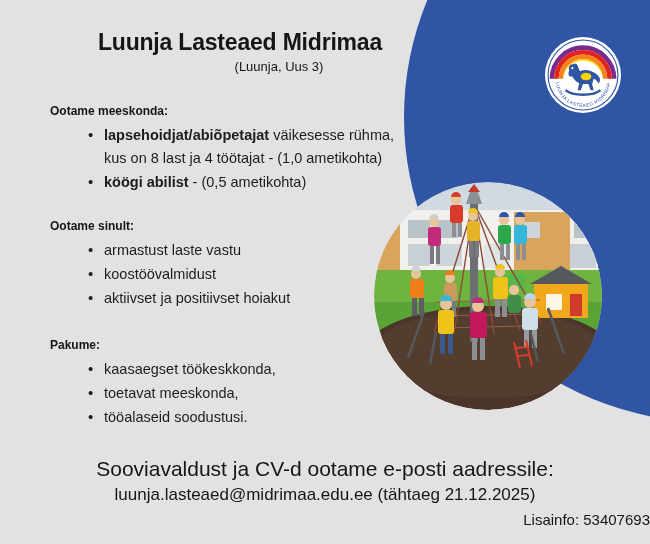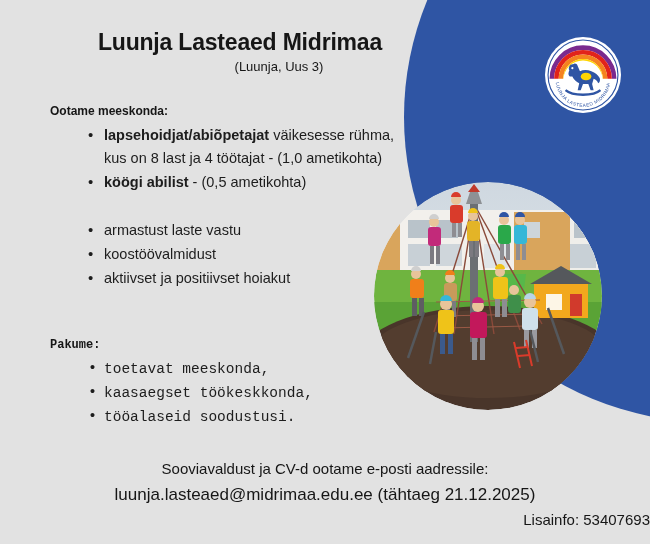--- a/index.html
+++ b/index.html
@@ -124,33 +124,33 @@
   ul.bullets li b { font-weight: bold; }
 
   
   .sec-team     { left: 50px; top: 104px; width: 340px; }
   .sec-team ul  { margin-left: 34px; }
   .sec-team ul li { width: 318px; }
 
   .sec-expect    { left: 50px; top: 219px; width: 320px; }
   .sec-expect ul { margin-left: 34px; }
 
-  .sec-offer     { left: 50px; top: 338px; width: 320px; font-family: Liberation Mono, monospace; }
+  .sec-offer     { left: 50px; top: 338px; width: 320px; }
   .sec-offer ul  { margin-left: 34px; }
 
   
   .footer {
     position: absolute;
     left: 0;
     top: 456px;
     width: 650px;
     text-align: center;
     color: #161616;
   }
-  .footer .line1 { font-size: 15px; line-height: 26px; }
+  .footer .line1 { font-size: 21px; line-height: 26px; }
   .footer .line2 { font-size: 17px; line-height: 26px; }
   .footer .line3 { font-size: 15px; line-height: 24px; text-align: right; }
 </style>
 </head>
 <body>
 
 <div class="poster">
 
   <div class="blue-blob"></div>
 
@@ -349,32 +349,33 @@
         <li>
           <b>lapsehoidjat/abiõpetajat</b><span> väikesesse rühma, kus on 8 last ja 4 töötajat - (1,0 ametikohta)</span>
         </li>
         <li>
           <b>köögi abilist</b><span> - (0,5 ametikohta)</span>
         </li>
       </ul>
     </div>
 
     <div class="section sec-expect">
+      <div class="section-heading">Ootame sinult:</div>
       <ul class="bullets">
         <li><span>armastust laste vastu</span></li>
         <li><span>koostöövalmidust</span></li>
         <li><span>aktiivset ja positiivset hoiakut</span></li>
       </ul>
     </div>
 
     <div class="section sec-offer">
       <div class="section-heading">Pakume:</div>
       <ul class="bullets">
+        <li><span>kaasaegset töökeskkonda,</span></li>
         <li><span>toetavat meeskonda,</span></li>
-        <li><span>kaasaegset töökeskkonda,</span></li>
         <li><span>tööalaseid soodustusi.</span></li>
       </ul>
     </div>
 
     <div class="footer">
       <div class="line1">Sooviavaldust ja CV-d ootame e-posti aadressile:</div>
       <div class="line2">luunja.lasteaed@midrimaa.edu.ee (tähtaeg 21.12.2025)</div>
       <div class="line3">Lisainfo: 53407693</div>
     </div>
 

